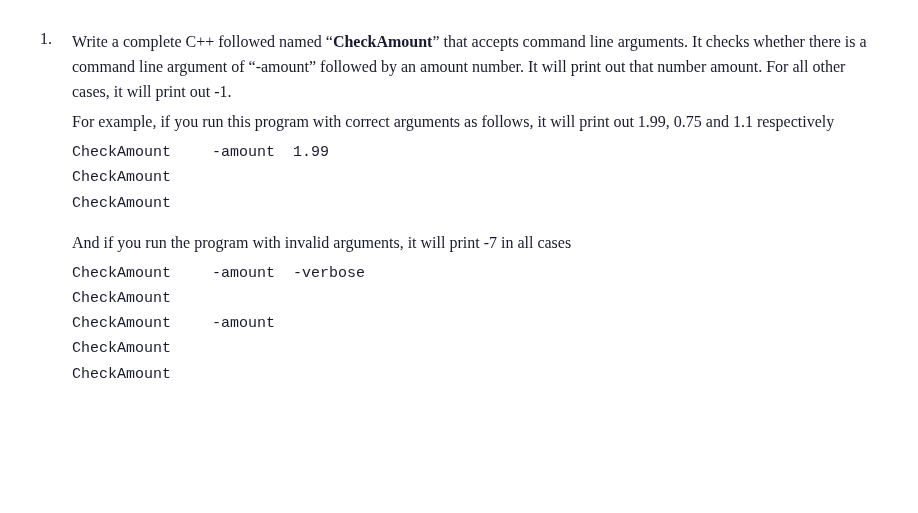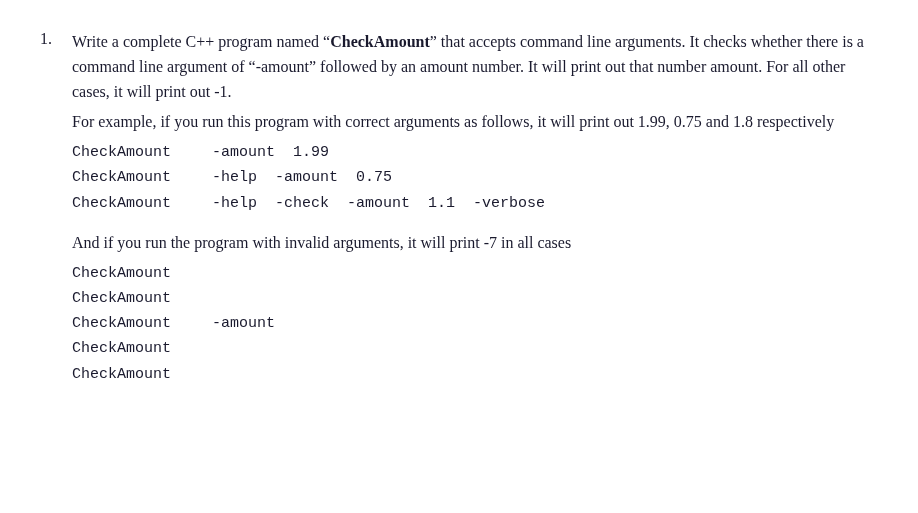--- a/index.html
+++ b/index.html
@@ -65,46 +65,45 @@
     }
   </style>
 </head>
 <body>
 
 <div class="question-container">
   <div class="question-number">1.</div>
   <div class="question-body">
 
     <p>
-      <span>Write a complete C++ program named “</span><strong>CheckAmount</strong><span>” that accepts command line arguments. It checks whether there is a command line argument of “-amount” followed by an amount number. It will print out that number amount. For all other cases, it will print out -1.</span>
+      <span>Write a complete C++ followed named “</span><strong>CheckAmount</strong><span>” that accepts command line arguments. It checks whether there is a command line argument of “-amount” followed by an amount number. It will print out that number amount. For all other cases, it will print out -1.</span>
     </p>
 
-    <p>For example, if you run this program with correct arguments as follows, it will print out 1.99, 0.75 and 1.8 respectively</p>
+    <p>For example, if you run this program with correct arguments as follows, it will print out 1.99, 0.75 and 1.1 respectively</p>
 
     <div class="code-block">
       <span class="code-col1">CheckAmount</span>
       <span class="code-col2">-amount&nbsp; 1.99</span>
     </div>
 
     <div class="code-block">
       <span class="code-col1">CheckAmount</span>
-      <span class="code-col2">-help&nbsp; -amount&nbsp; 0.75</span>
     </div>
 
     <div class="code-block">
       <span class="code-col1">CheckAmount</span>
-      <span class="code-col2">-help&nbsp; -check&nbsp; -amount&nbsp; 1.1&nbsp; -verbose</span>
     </div>
 
     <div class="spacer"></div>
 
     <p>And if you run the program with invalid arguments, it will print -7 in all cases</p>
 
     <div class="code-block">
       <span class="code-col1">CheckAmount</span>
+      <span class="code-col2">-amount&nbsp; -verbose</span>
     </div>
 
     <div class="code-block">
       <span class="code-col1">CheckAmount</span>
     </div>
 
     <div class="code-block">
       <span class="code-col1">CheckAmount</span>
       <span class="code-col2">-amount</span>
     </div>

